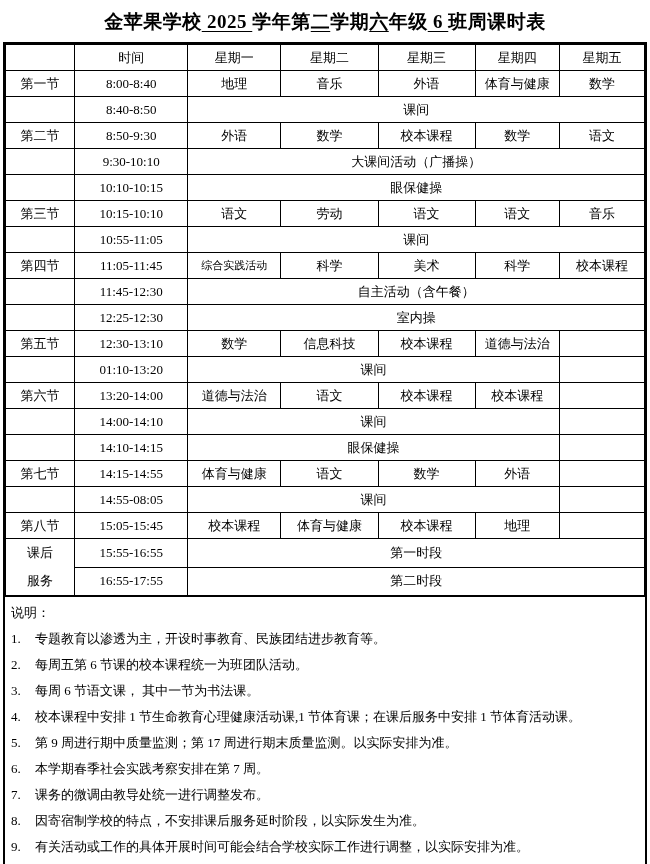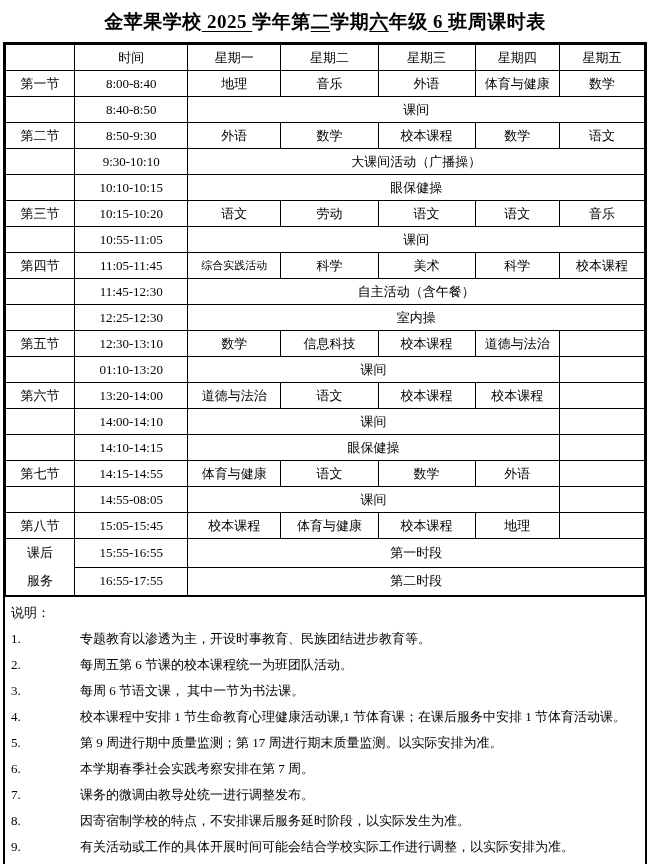--- a/index.html
+++ b/index.html
@@ -41,21 +41,21 @@
     line-height:28px; white-space:normal;
   }
   .notes {
     border-top:1px solid #000;
     padding:3px 12px 8px 6px;
     font-size:13px;
   }
   .notes-heading { line-height:26px; }
   .note-item { display:flex; line-height:26px; }
   .note-num { flex:0 0 24px; }
-  .note-text { flex:1 1 auto;margin-left:45px; }
+  .note-text { flex:1 1 auto; }
 </style>
 </head>
 <body>
 
 <h1 class="title" id="title"><span>金苹果学校</span><span class="u"> 2025 </span><span>学年第</span><span class="u">二</span><span>学期</span><span class="u">六</span><span>年级</span><span class="u"> 6 </span><span>班周课时表</span></h1>
 
 <div class="outer">
   <table class="grid">
     <colgroup>
       <col style="width:69px">
@@ -106,21 +106,21 @@
           <td>9:30-10:10</td>
           <td colspan="5">大课间活动（广播操）</td>
         </tr>
         <tr>
           <td></td>
           <td>10:10-10:15</td>
           <td colspan="5">眼保健操</td>
         </tr>
         <tr>
           <td>第三节</td>
-          <td>10:15-10:20</td>
+          <td>10:15-10:10</td>
           <td>语文</td>
           <td>劳动</td>
           <td>语文</td>
           <td>语文</td>
           <td>音乐</td>
         </tr>
         <tr>
           <td></td>
           <td>10:55-11:05</td>
           <td colspan="5">课间</td>

